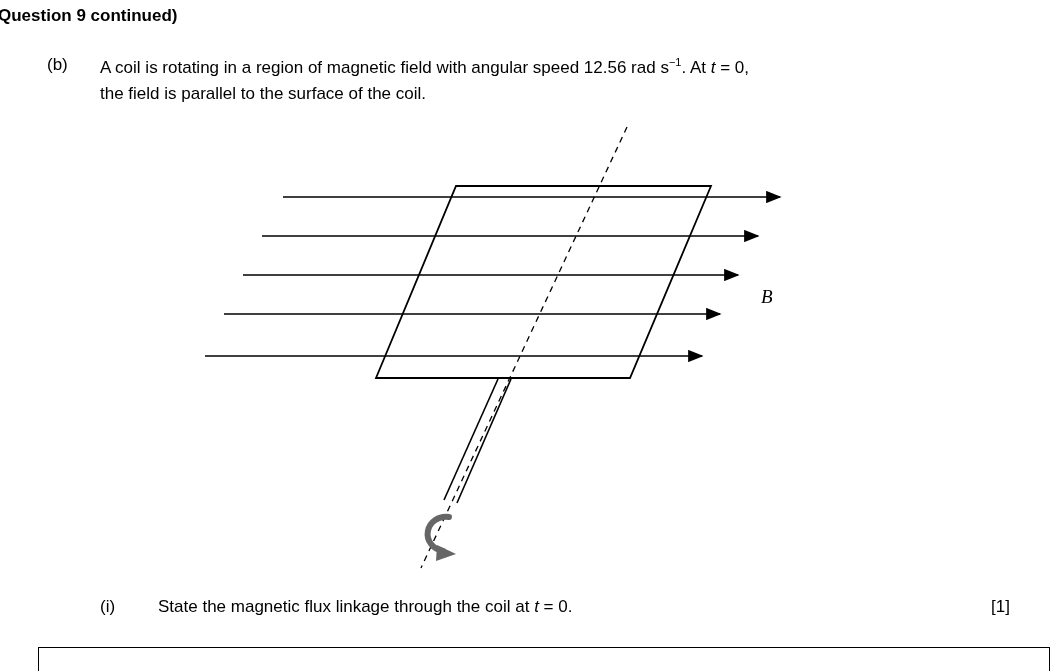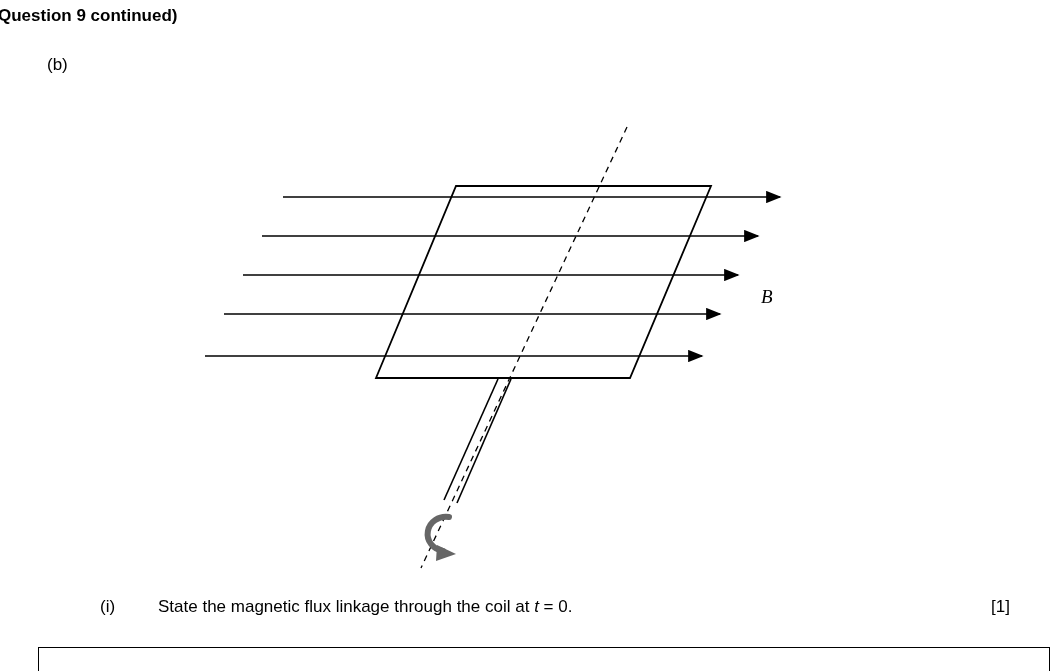--- a/index.html
+++ b/index.html
@@ -89,20 +89,24 @@
 </style>
 </head>
 <body>
 
 <div class="page">
 
   <div class="header">Question 9 continued)</div>
 
   <span class="q-label">(b)</span>
 
+  <div class="q-text">
+    <span>A coil is rotating in a region of magnetic field with angular speed 12.56 rad s</span><sup>−1</sup><span>. At </span><i>t</i><span> = 0,</span>
+    <div>the field is parallel to the surface of the coil.</div>
+  </div>
 
   <svg class="diagram-svg" viewBox="0 115 1053 465" xmlns="http://www.w3.org/2000/svg">
     <defs>
       <marker id="arrow" viewBox="0 0 10 8" refX="9" refY="4" markerWidth="11" markerHeight="9" orient="auto">
         <path d="M0,0 L10,4 L0,8 Z" fill="#000"></path>
       </marker>
     </defs>
 
     <g stroke="#000" stroke-width="1.4">
       <line x1="283" y1="197" x2="780" y2="197" marker-end="url(#arrow)"></line>

